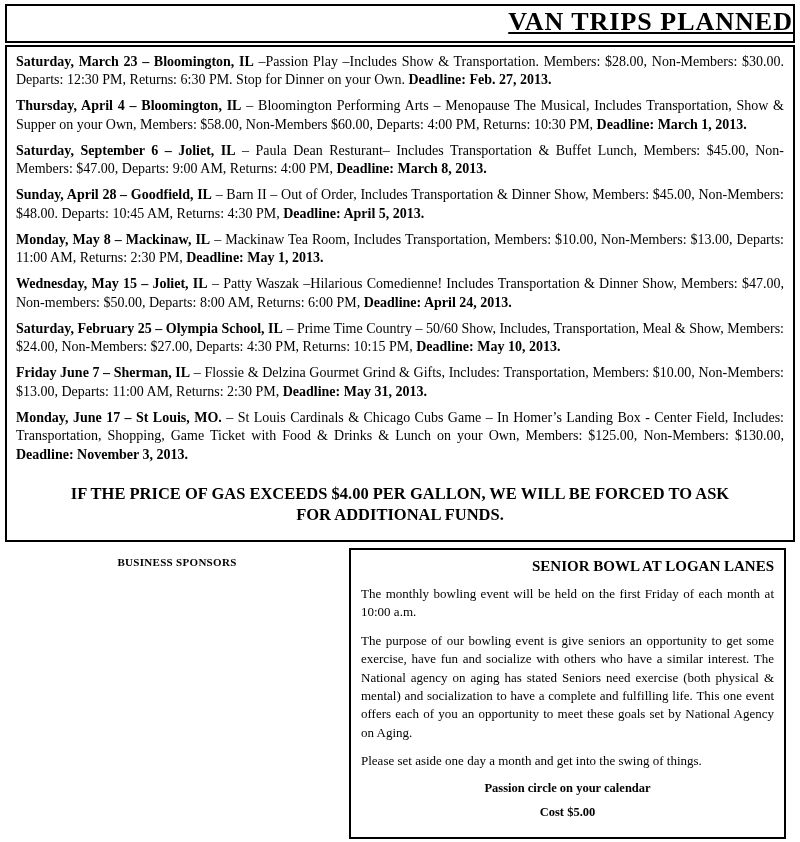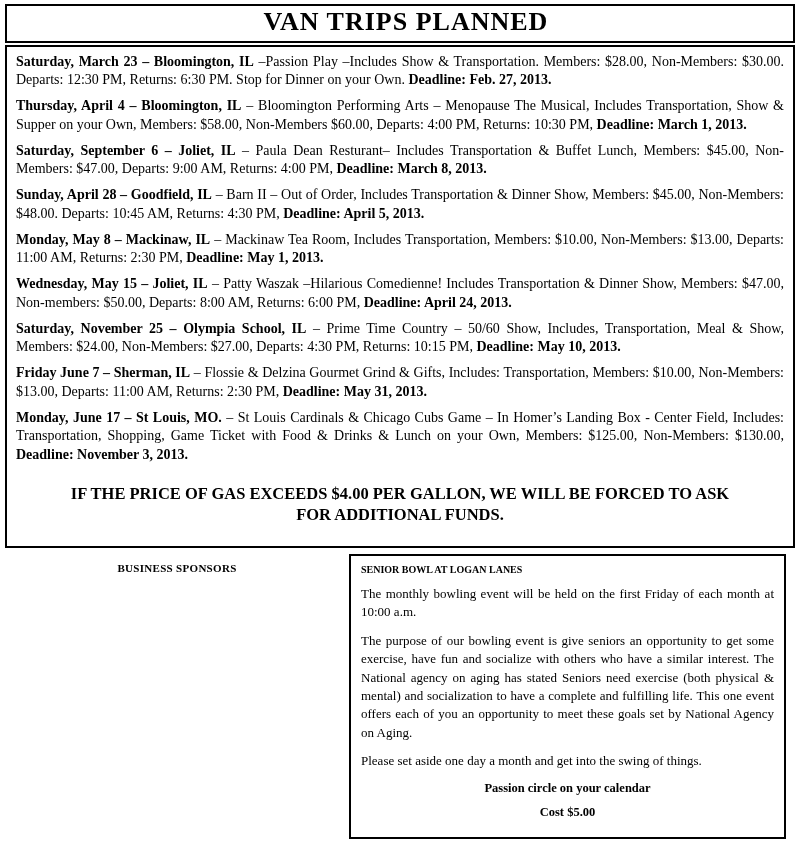--- a/index.html
+++ b/index.html
@@ -9,22 +9,23 @@
     height: 842px;
     font-family: "Liberation Serif", serif;
     color: #000;
     overflow: hidden;
   }
   .page { padding: 4px 5px 0 5px; }
 
   
   .title-box {
     border: 2px solid #000;
-    text-align: center;
+    text-align: right;
     padding: 2px 0 4px 12px;
+    text-decoration: underline;
   }
   .title-box h1 {
     font-size: 26px;
     font-weight: bold;
     letter-spacing: 1px;
     line-height: 1.1;
   }
 
   
   .trips-box {
@@ -37,21 +38,21 @@
     line-height: 1.34;
     text-align: justify;
     margin-bottom: 7px;
   }
   .trip b { font-weight: bold; }
 
   .gas-notice {
     font-size: 16.5px;
     font-weight: bold;
     text-align: center;
-    margin: 18px 40px 16px 40px;
+    margin: 18px 40px 10px 40px;
     line-height: 1.3;
   }
 
   
   .bottom {
     display: flex;
     margin-top: 6px;
     align-items: flex-start;
   }
   .sponsors-col {
@@ -64,22 +65,22 @@
     font-weight: bold;
     letter-spacing: 0.3px;
   }
   .bowl-box {
     width: 437px;
     min-height: 280px;
     border: 2px solid #000;
     padding: 6px 10px 8px 10px;
   }
   .bowl-title {
-    text-align: left;
-    font-size: 10px;
+    text-align: right;
+    font-size: 15px;
     font-weight: bold;
     margin: 2px 0 10px 0;
   }
   .bowl-p {
     font-size: 13px;
     line-height: 1.42;
     text-align: justify;
     margin-bottom: 10px;
   }
   .bowl-center {
@@ -105,21 +106,21 @@
     <p class="trip"><b>Thursday, April 4 – Bloomington, IL</b> <span>– Bloomington Performing Arts – Menopause The Musical, Includes Transportation, Show &amp; Supper on your Own, Members: $58.00, Non-Members $60.00, Departs: 4:00 PM, Returns: 10:30 PM,</span> <b>Deadline: March 1, 2013.</b></p>
 
     <p class="trip"><b>Saturday, September 6 – Joliet, IL</b> <span>– Paula Dean  Resturant– Includes Transportation &amp; Buffet Lunch, Members: $45.00, Non-Members: $47.00, Departs: 9:00 AM, Returns: 4:00 PM,</span> <b>Deadline: March 8, 2013.</b></p>
 
     <p class="trip"><b>Sunday, April 28 – Goodfield, IL</b> <span>– Barn II – Out of Order, Includes Transportation &amp; Dinner Show, Members: $45.00, Non-Members: $48.00. Departs: 10:45 AM, Returns: 4:30 PM,</span> <b>Deadline: April 5, 2013.</b></p>
 
     <p class="trip"><b>Monday, May 8 – Mackinaw, IL</b> <span>– Mackinaw Tea Room, Includes Transportation, Members: $10.00, Non-Members: $13.00, Departs: 11:00 AM, Returns: 2:30 PM,</span> <b>Deadline: May 1, 2013.</b></p>
 
     <p class="trip"><b>Wednesday, May 15 – Joliet, IL</b> <span>– Patty Waszak –Hilarious Comedienne! Includes Transportation &amp; Dinner Show, Members: $47.00, Non-members: $50.00, Departs: 8:00 AM, Returns: 6:00 PM,</span> <b>Deadline: April 24, 2013.</b></p>
 
-    <p class="trip"><b>Saturday, November 25 – Olympia School, IL</b> <span>– Prime Time Country – 50/60 Show, Includes, Transportation, Meal &amp; Show, Members: $24.00, Non-Members: $27.00, Departs: 4:30 PM, Returns: 10:15 PM,</span> <b>Deadline: May 10, 2013.</b></p>
+    <p class="trip"><b>Saturday, February 25 – Olympia School, IL</b> <span>– Prime Time Country – 50/60 Show, Includes, Transportation, Meal &amp; Show, Members: $24.00, Non-Members: $27.00, Departs: 4:30 PM, Returns: 10:15 PM,</span> <b>Deadline: May 10, 2013.</b></p>
 
     <p class="trip"><b>Friday June 7 – Sherman, IL</b> <span>– Flossie &amp; Delzina Gourmet Grind &amp; Gifts, Includes: Transportation, Members: $10.00, Non-Members: $13.00, Departs: 11:00 AM, Returns: 2:30 PM,</span> <b>Deadline: May 31, 2013.</b></p>
 
     <p class="trip"><b>Monday, June 17 – St Louis, MO.</b> <span>– St Louis Cardinals &amp; Chicago Cubs Game – In Homer’s Landing Box - Center Field, Includes: Transportation, Shopping, Game Ticket with Food &amp; Drinks &amp; Lunch on your Own, Members: $125.00, Non-Members: $130.00,</span> <b>Deadline: November 3, 2013.</b></p>
 
     <p class="gas-notice">IF THE PRICE OF GAS EXCEEDS $4.00 PER GALLON, WE WILL BE FORCED TO ASK FOR ADDITIONAL FUNDS.</p>
 
   </div>
 
   <div class="bottom">

